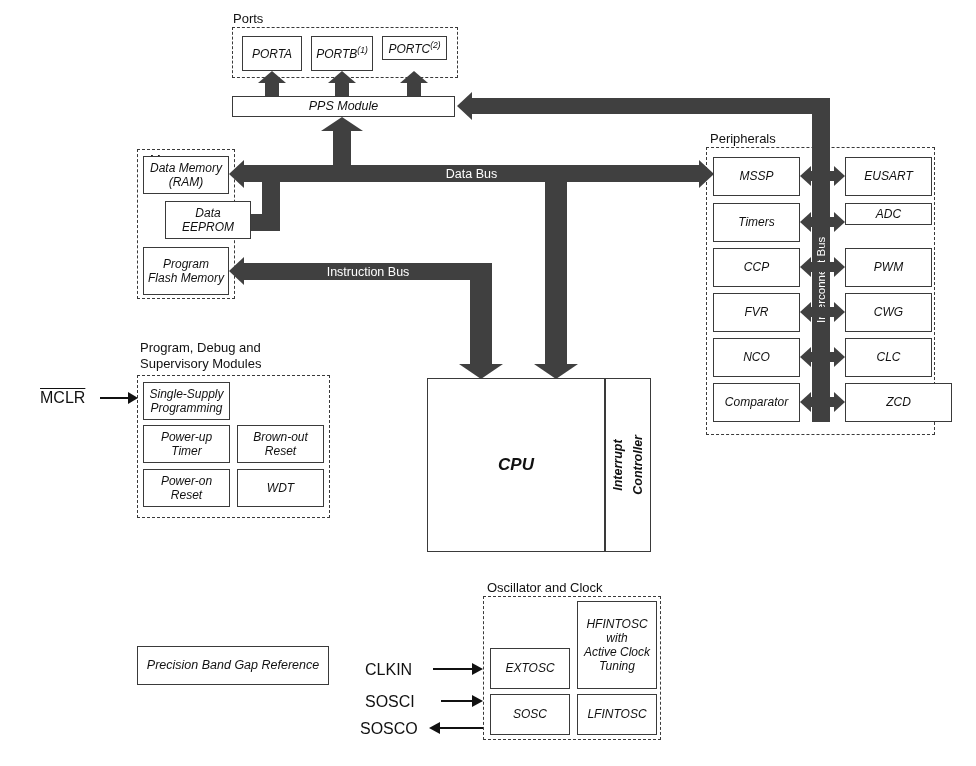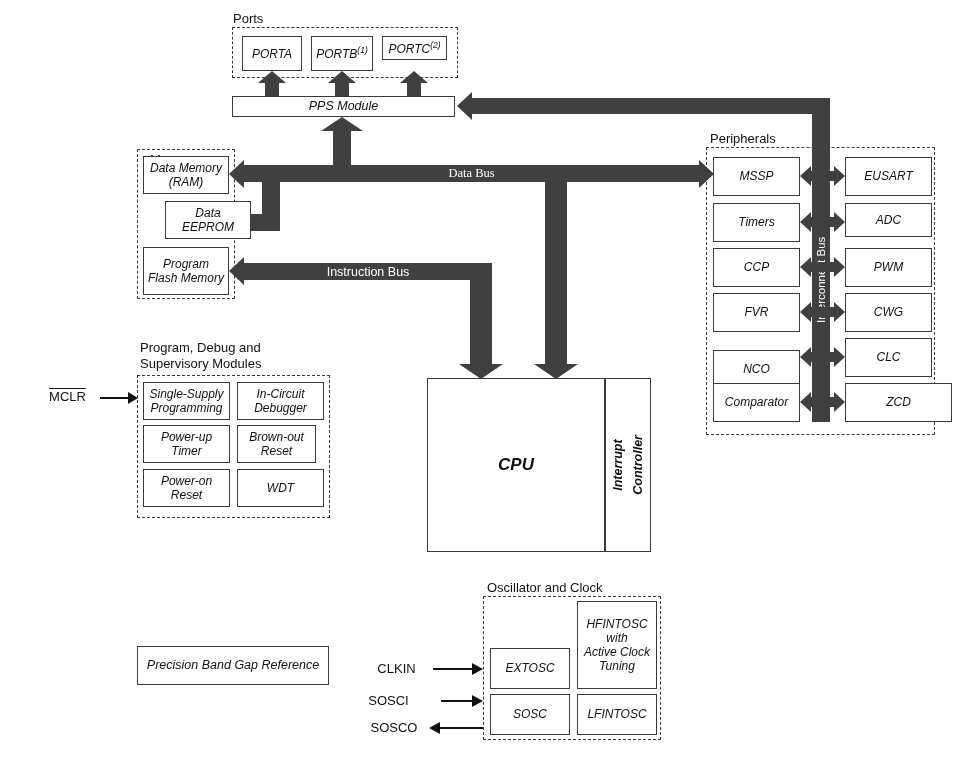--- a/index.html
+++ b/index.html
@@ -12,36 +12,36 @@
          font-size:12px; line-height:1.18; color:var(--text); box-sizing:border-box;font-style:italic; }
   .dashed { position:absolute; border:1.6px dashed var(--border); box-sizing:border-box; background:transparent; }
   .lbl { position:absolute; font-size:13px; color:var(--text); white-space:nowrap; }
   .bus { position:absolute; background:var(--bus); }
   .busflex { display:flex; align-items:center; justify-content:center; }
   .buslbl { color:var(--bus_label); font-size:12.5px; white-space:nowrap; }
   .lines { white-space:pre-line; }
   .tri { position:absolute; width:0; height:0; }
   .vtext { writing-mode:vertical-rl; transform:rotate(180deg); }
   .thinline { position:absolute; background:var(--text); }
-  .sig { position:absolute; font-size:13px; color:var(--text); text-align:center; white-space:nowrap; }
+  .sig { position:absolute; font-size:16px; color:var(--text); text-align:left; white-space:nowrap; }
   sup { font-size:8.5px; vertical-align:5px; }
   .overline { text-decoration:overline; }
 </style>
 </head>
 <body>
 
 <div id="canvas">
 
   <div class="dashed" style="left:232px; top:27px; width:226px; height:51px;"></div>
   <div class="dashed" style="left:137px; top:149px; width:98px; height:150px;"></div>
   <div class="dashed" style="left:706px; top:147px; width:229px; height:288px;"></div>
   <div class="dashed" style="left:137px; top:375px; width:193px; height:143px;"></div>
   <div class="dashed" style="left:483px; top:596px; width:178px; height:144px;"></div>
 
-  <div class="bus busflex" style="left:244px; top:165px; width:455px; height:17px;font-family:Liberation Serif, serif;">
+  <div class="bus busflex" style="left:244px; top:165px; width:455px; height:17px;">
     <span class="buslbl">Data Bus</span>
   </div>
   <div class="tri" style="left:229px; top:160px; border-top:14px solid transparent; border-bottom:14px solid transparent; border-right:15px solid var(--bus);"></div>
   <div class="tri" style="left:699px; top:160px; border-top:14px solid transparent; border-bottom:14px solid transparent; border-left:15px solid var(--bus);"></div>
 
   <div class="bus" style="left:262px; top:181px; width:18px; height:50px;"></div>
   <div class="bus" style="left:244px; top:214px; width:36px; height:17px;"></div>
   <div class="tri" style="left:229px; top:209px; border-top:14px solid transparent; border-bottom:14px solid transparent; border-right:15px solid var(--bus);"></div>
 
   <div class="bus" style="left:333px; top:131px; width:18px; height:34px;"></div>
@@ -137,30 +137,30 @@
     </div>
   <div class="box" style="left:713px; top:203px; width:87px; height:39px;">
       <span>Timers</span>
     </div>
   <div class="box" style="left:713px; top:248px; width:87px; height:39px;">
       <span>CCP</span>
     </div>
   <div class="box" style="left:713px; top:293px; width:87px; height:39px;">
       <span>FVR</span>
     </div>
-  <div class="box" style="left:713px; top:338px; width:87px; height:39px;margin-top:12px;">
+  <div class="box" style="left:713px; top:338px; width:87px; height:39px;">
       <span>NCO</span>
     </div>
   <div class="box" style="left:713px; top:383px; width:87px; height:39px;">
       <span>Comparator</span>
     </div>
   <div class="box" style="left:845px; top:157px; width:87px; height:39px;">
       <span>EUSART</span>
     </div>
-  <div class="box" style="left:845px; top:203px; width:87px; height:34px;">
+  <div class="box" style="left:845px; top:203px; width:87px; height:22px;">
       <span>ADC</span>
     </div>
   <div class="box" style="left:845px; top:248px; width:87px; height:39px;">
       <span>PWM</span>
     </div>
   <div class="box" style="left:845px; top:293px; width:87px; height:39px;">
       <span>CWG</span>
     </div>
   <div class="box" style="left:845px; top:338px; width:87px; height:39px;">
       <span>CLC</span>
@@ -176,25 +176,21 @@
 Programming</span>
     </div>
   <div class="box" style="left:143px; top:425px; width:87px; height:38px;">
       <span class="lines">Power-up
 Timer</span>
     </div>
   <div class="box" style="left:143px; top:469px; width:87px; height:38px;">
       <span class="lines">Power-on
 Reset</span>
     </div>
-  <div class="box" style="left:237px; top:382px; width:87px; height:38px;">
-      <span class="lines">In-Circuit
-Debugger</span>
-    </div>
-  <div class="box" style="left:237px; top:425px; width:79px; height:38px;">
+  <div class="box" style="left:237px; top:425px; width:87px; height:38px;">
       <span class="lines">Brown-out
 Reset</span>
     </div>
   <div class="box" style="left:237px; top:469px; width:87px; height:38px;">
       <span class="lines">WDT</span>
     </div>
 
   <div class="sig overline" style="left:40px; top:389px; width:55px;">MCLR</div>
   <div class="thinline" style="left:100px; top:397px; width:29px; height:2px;"></div>
   <div class="tri" style="left:128px; top:392px; border-top:6px solid transparent; border-bottom:6px solid transparent; border-left:10px solid var(--text);"></div>
@@ -221,21 +217,21 @@
       <span>LFINTOSC</span>
     </div>
   <div class="box" style="left:490px; top:694px; width:80px; height:41px;">
       <span>SOSC</span>
     </div>
 
   <div class="sig" style="left:365px; top:661px; width:63px;">CLKIN</div>
   <div class="thinline" style="left:433px; top:668px; width:39px; height:2px;"></div>
   <div class="tri" style="left:472px; top:663px; border-top:6px solid transparent; border-bottom:6px solid transparent; border-left:11px solid var(--text);"></div>
 
-  <div class="sig" style="left:357px; top:693px; width:63px;">SOSCI</div>
+  <div class="sig" style="left:365px; top:693px; width:63px;">SOSCI</div>
   <div class="thinline" style="left:441px; top:700px; width:31px; height:2px;"></div>
   <div class="tri" style="left:472px; top:695px; border-top:6px solid transparent; border-bottom:6px solid transparent; border-left:11px solid var(--text);"></div>
 
   <div class="sig" style="left:360px; top:720px; width:68px;">SOSCO</div>
   <div class="tri" style="left:429px; top:722px; border-top:6px solid transparent; border-bottom:6px solid transparent; border-right:11px solid var(--text);"></div>
   <div class="thinline" style="left:440px; top:727px; width:43px; height:2px;"></div>
 
   <div class="box" style="left:137px; top:646px; width:192px; height:39px; font-size:12.5px;">
     <span>Precision Band Gap Reference</span>
   </div>

